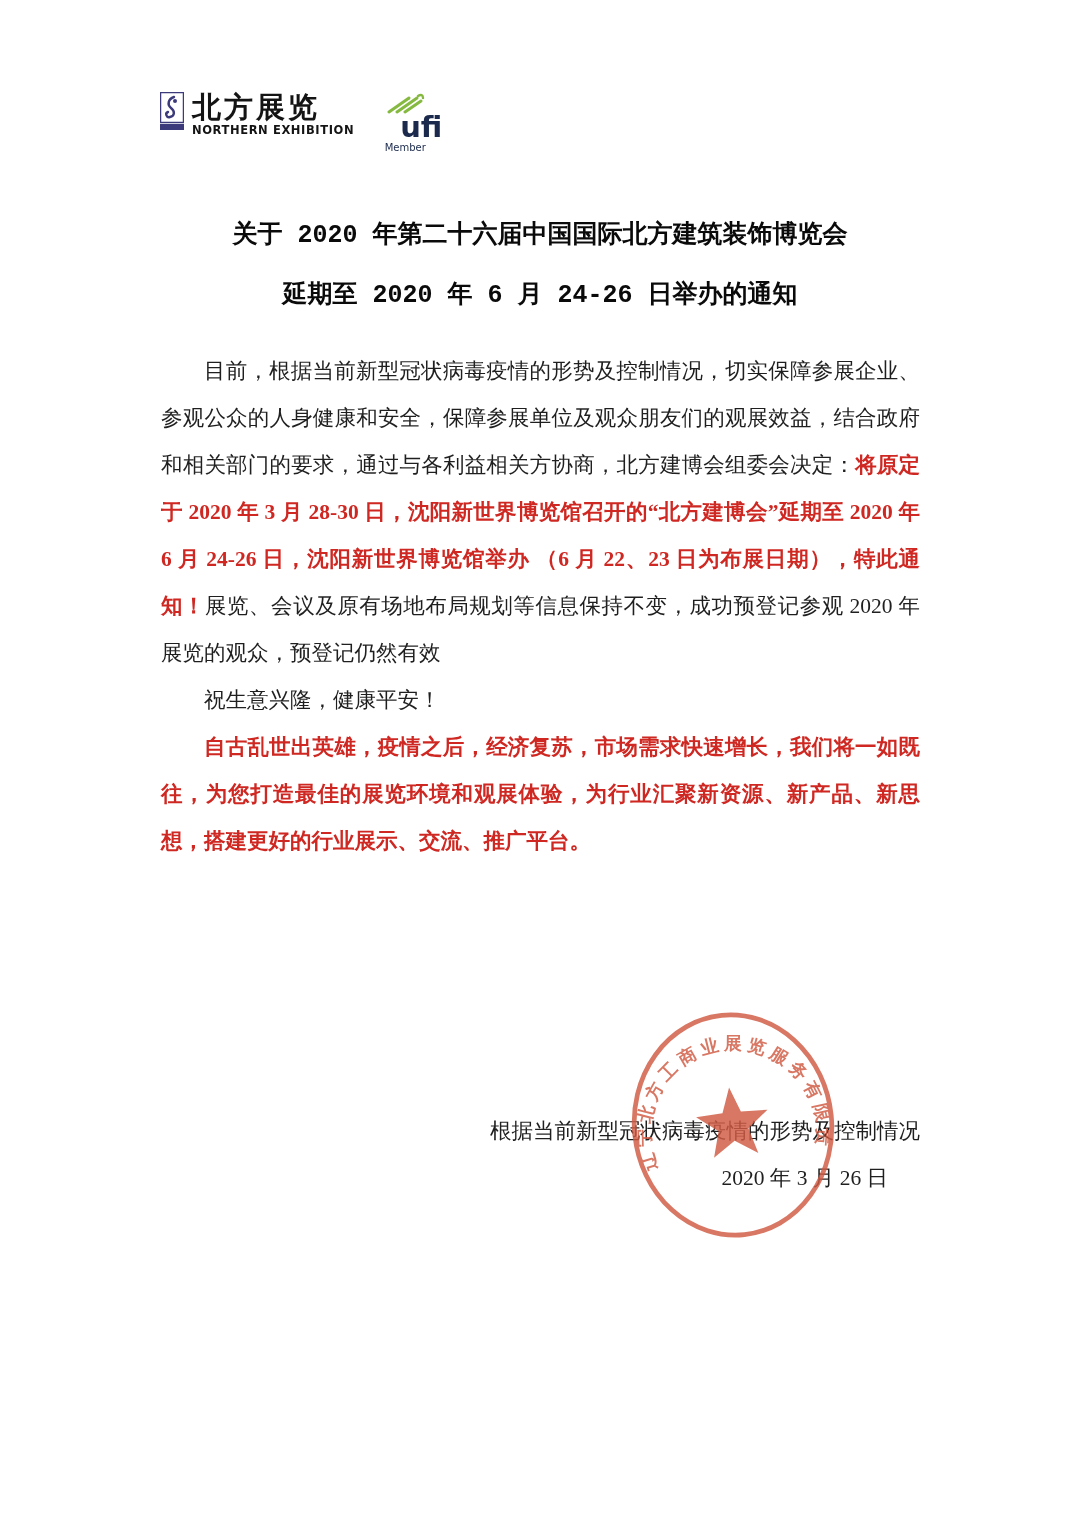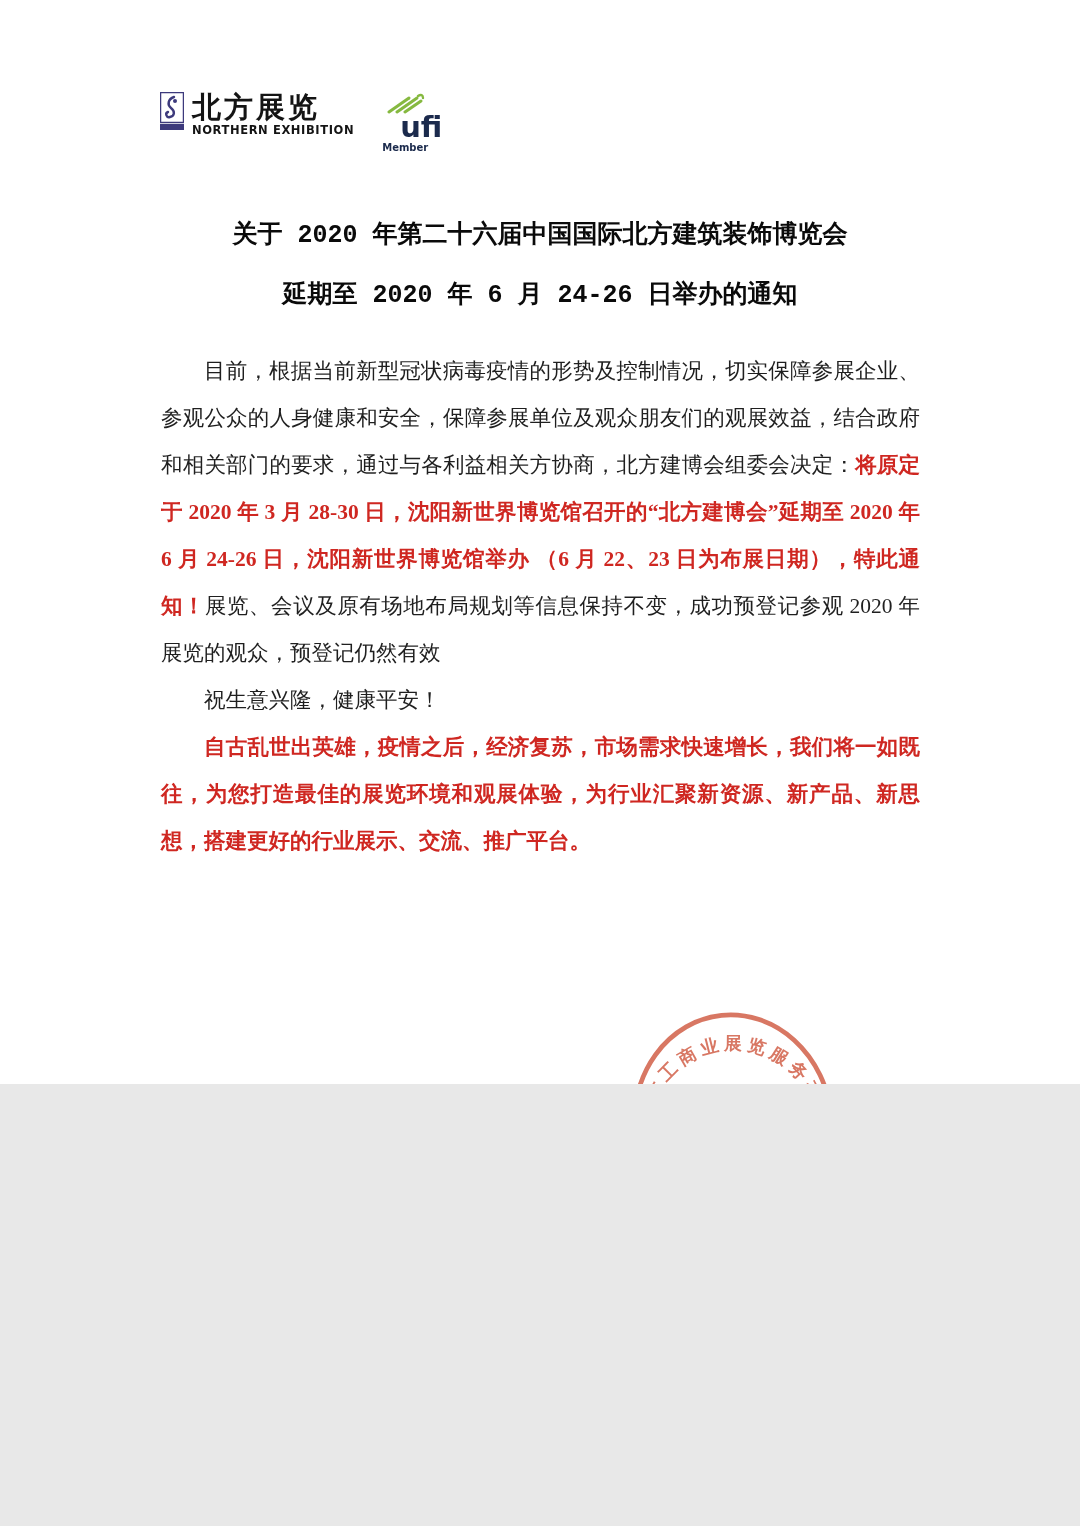--- a/index.html
+++ b/index.html
@@ -1,32 +1,32 @@
 <!DOCTYPE html>
 <html><head>
 <meta charset="utf-8">
 <style>
   html,body { margin:0; padding:0; background:#e8e8e8; }
   .page {
-    position:relative; width:1080px; height:1084px; margin:0 auto;
+    position:relative; width:1080px; height:1526px; margin:0 auto;
     background:#ffffff; overflow:hidden;
     font-family:"Liberation Serif","DejaVu Serif",serif;
     color:#1f1f1f;
   }
 
   
   .logo-block { position:absolute; left:160px; top:92px; display:flex; align-items:flex-start; }
   .logo-icon { width:24px; height:38px; margin-right:8px; }
   .logo-texts { display:flex; flex-direction:column; }
   .logo-cn { font-family:"DejaVu Sans","Liberation Sans",sans-serif; font-weight:bold; font-size:29px; line-height:30px; letter-spacing:3px; color:#141414; }
   .logo-en { font-family:"DejaVu Sans","Liberation Sans",sans-serif; font-weight:bold; font-size:11.5px; letter-spacing:0.6px; color:#141414; margin-top:1px; }
   .ufi-block { margin-left:14px; display:flex; flex-direction:column; align-items:center; }
   .ufi-strokes { width:40px; height:22px; }
   .ufi-word { font-family:"DejaVu Sans","Liberation Sans",sans-serif; font-weight:bold; font-size:29px; line-height:26px; color:#1b2a4c;margin-left:32px; }
-  .ufi-member { font-family:"DejaVu Sans","Liberation Sans",sans-serif; font-weight:bold; font-size:10px; color:#1b2a4c; margin-top:2px; }
+  .ufi-member { font-family:"DejaVu Sans","Liberation Sans",sans-serif; font-weight:normal; font-size:10px; color:#1b2a4c; margin-top:2px; }
 
   
   .title-block {
     position:absolute; left:0; right:0; top:206px; text-align:center;
     font-weight:bold; font-size:25px; line-height:60px; color:#0a0a0a;font-family:Liberation Mono, monospace;
   }
 
   
   .body-block {
     position:absolute; left:161px; width:759px; top:348px;

